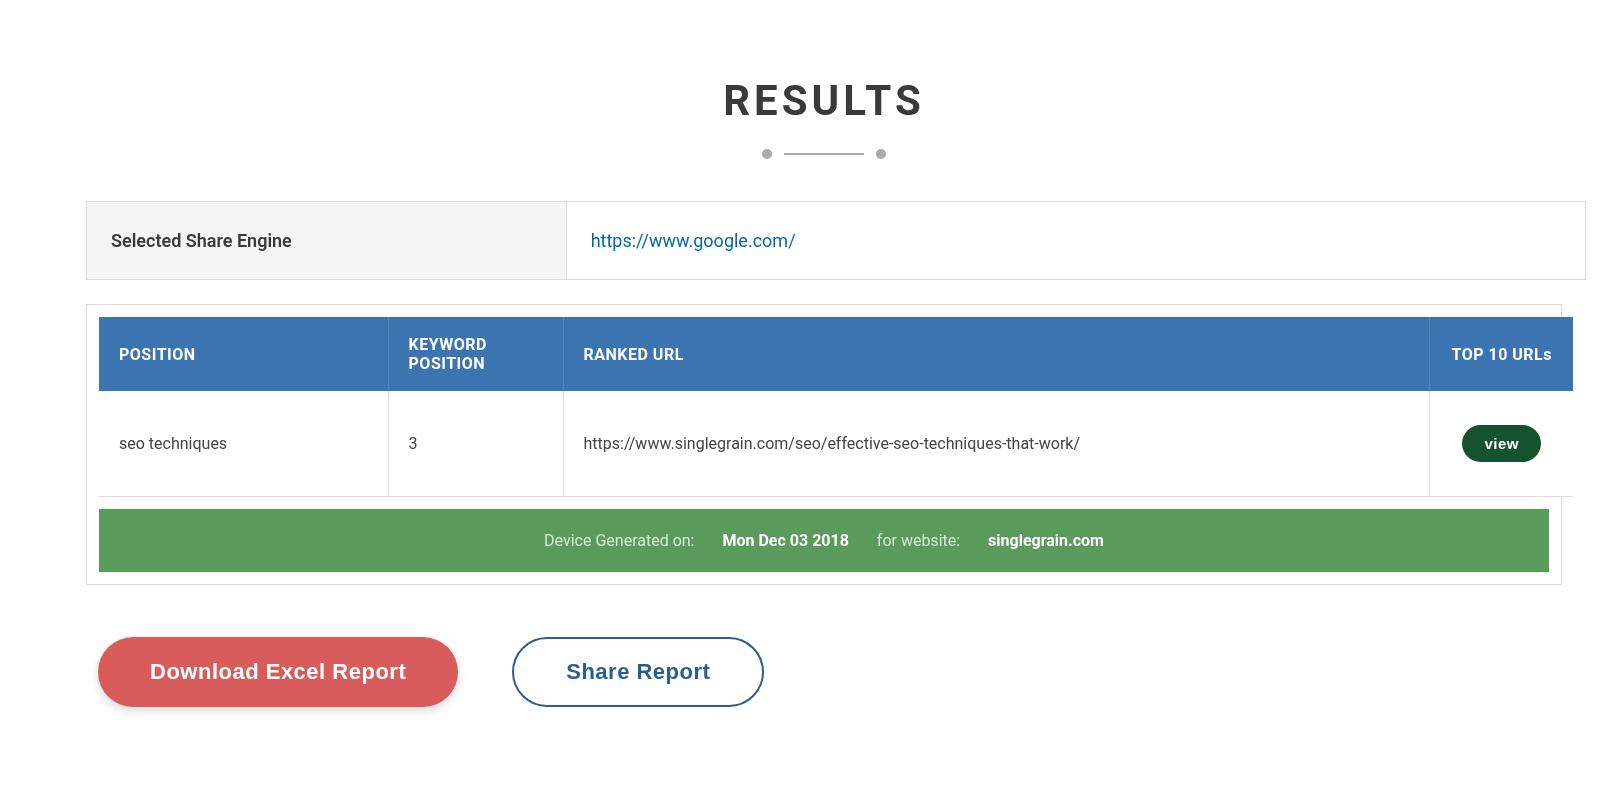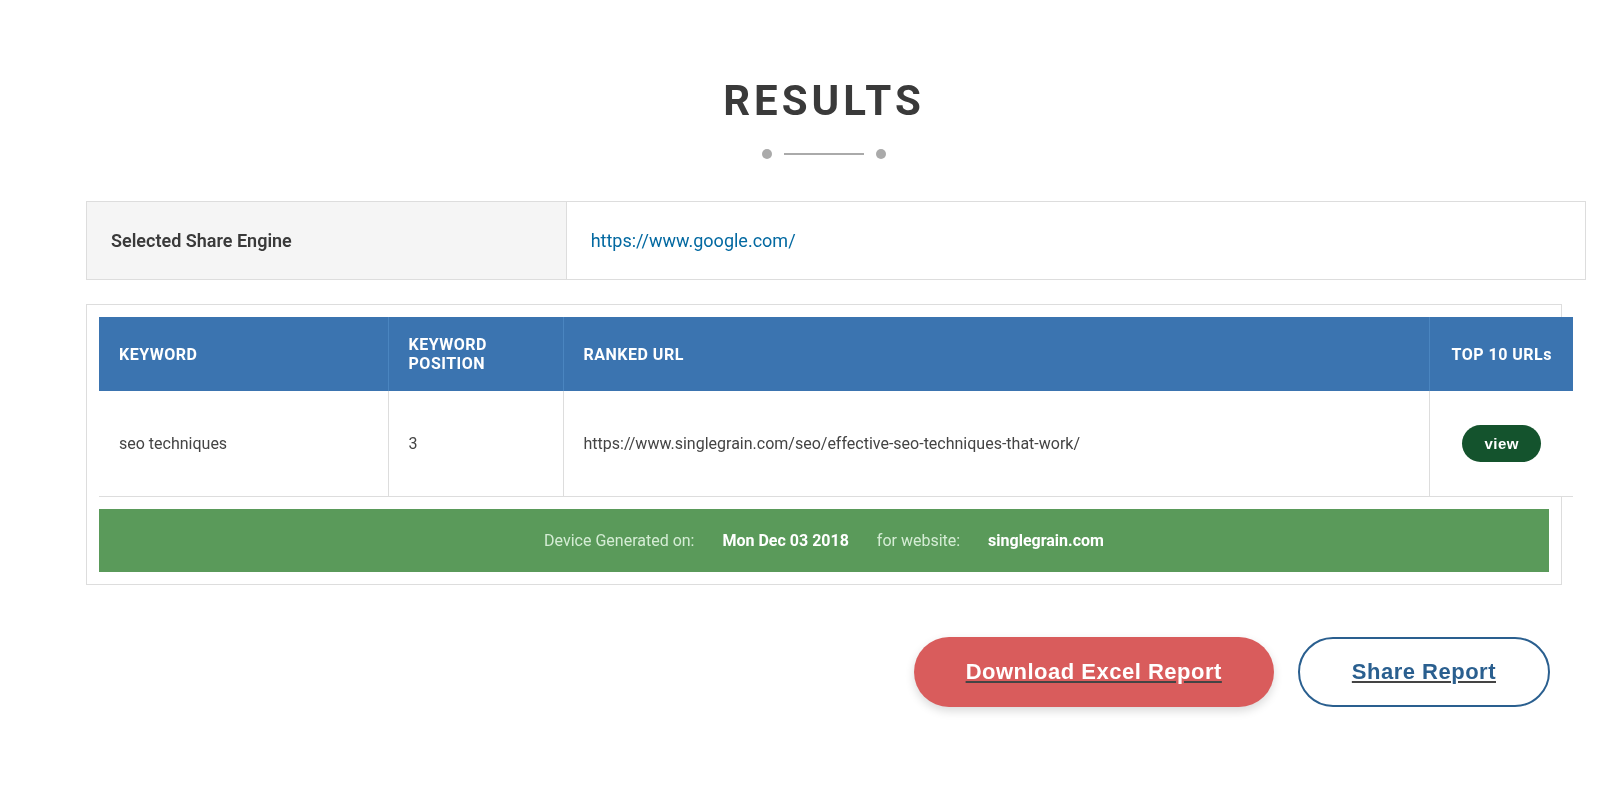--- a/index.html
+++ b/index.html
@@ -180,25 +180,25 @@
     }
 
     .report-footer-bar strong {
       color: #ffffff;
       font-weight: 700;
     }
 
     
     .action-buttons {
       display: flex;
-      justify-content: flex-end;
+      justify-content: flex-start;
       align-items: center;
+      gap: 30px;
       margin-top: 40px;
       padding-bottom: 20px;
-      text-decoration: underline;
     }
 
     .download-button {
       background-color: #d95c5c;
       color: #ffffff;
       border: none;
       border-radius: 40px;
       padding: 22px 52px;
       font-size: 22px;
       font-weight: 700;
@@ -243,21 +243,21 @@
         <td>Selected Share Engine</td>
         <td>https://www.google.com/</td>
       </tr>
     </tbody>
   </table>
 
   <div class="results-wrapper">
     <table class="results-table">
       <thead>
         <tr>
-          <th class="col-keyword">KEYWORD</th>
+          <th class="col-keyword">POSITION</th>
           <th class="col-position">KEYWORD POSITION</th>
           <th class="col-url">RANKED URL</th>
           <th class="col-top10">TOP 10 URLs</th>
         </tr>
       </thead>
       <tbody>
         <tr class="table-row">
           <td>seo techniques</td>
           <td>3</td>
           <td>https://www.singlegrain.com/seo/effective-seo-techniques-that-work/</td>

